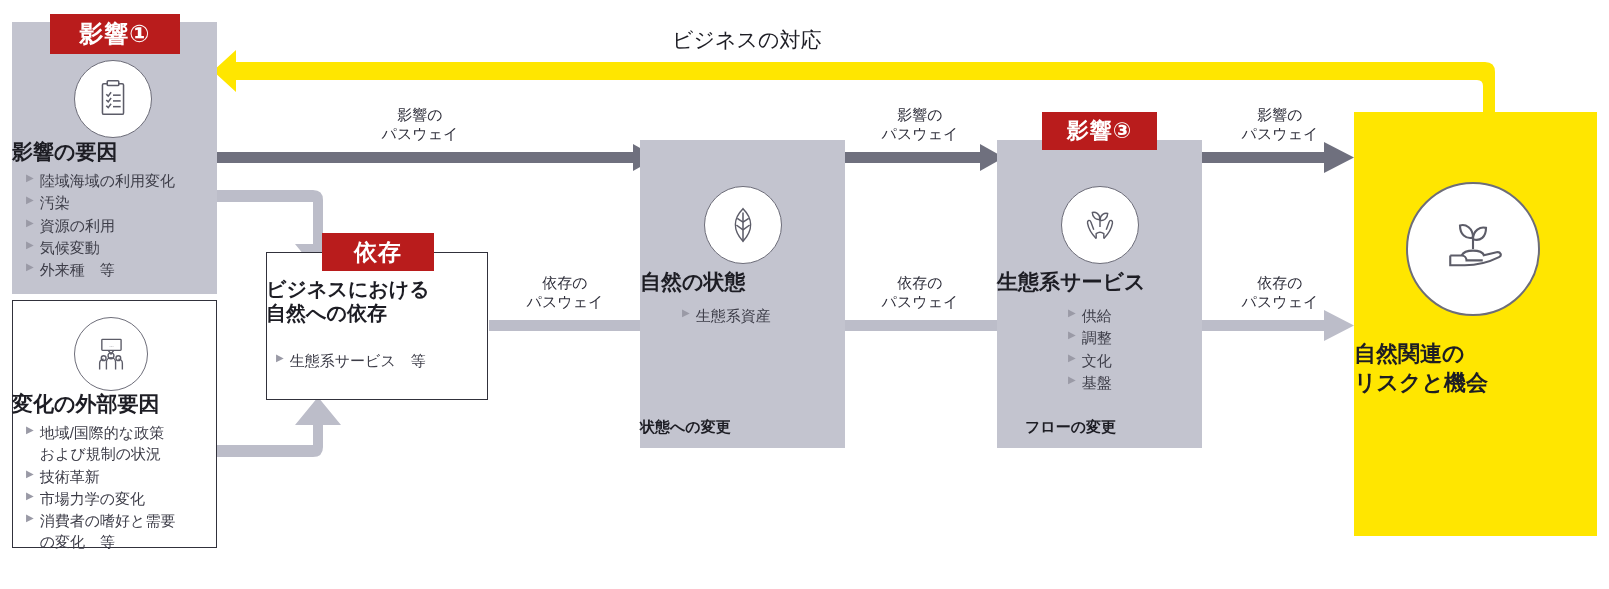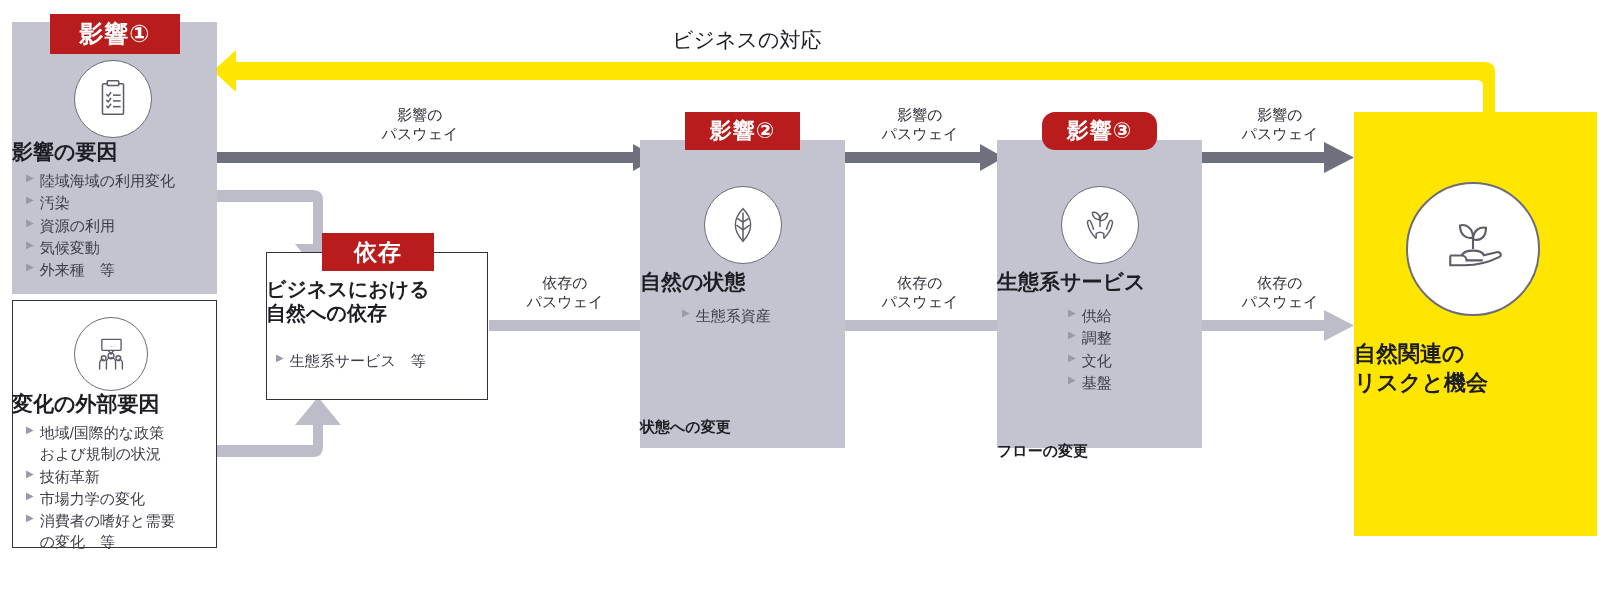--- a/index.html
+++ b/index.html
@@ -170,21 +170,20 @@
     </svg>
   </div>
   <div class="title" style="left:640px;top:270px;width:178px;font-size:21px;">自然の状態</div>
   <div class="bullets" style="left:682px;top:305px;width:165px;font-size:15px;">
     <div class="b">
         <span class="caret">▶</span>
         <span class="btxt">生態系資産</span>
       </div>
   </div>
   <div class="footnote" style="left:640px;top:418px;width:205px;font-size:15px;">状態への変更</div>
-  <div class="tag" style="left:685px;top:112px;width:115px;height:38px;font-size:22px;">影響②</div>
 
   <div class="panel" style="left:997px;top:140px;width:205px;height:308px;"></div>
   <div class="circ" style="left:1061px;top:186px;width:76px;height:76px;">
     <svg width="46" height="46" viewBox="0 0 48 48" fill="none" stroke="#5c5c68" stroke-width="1.5">
       <path d="M24 26 V16"></path>
       <path d="M24 18 C24 12 19 10 16 11 C16 16 20 19 24 18 Z"></path>
       <path d="M24 19 C24 13 29 11 32 12 C32 17 28 20 24 19 Z"></path>
       <path d="M20 38 C15 33 12 28 11 22 C10.5 19 13.5 18 14.5 21 L17.5 29"></path>
       <path d="M28 38 C33 33 36 28 37 22 C37.5 19 34.5 18 33.5 21 L30.5 29"></path>
       <path d="M20 38 L20 33 Q24 30 28 33 L28 38"></path>
@@ -202,22 +201,22 @@
       </div>
     <div class="b">
         <span class="caret">▶</span>
         <span class="btxt">文化</span>
       </div>
     <div class="b">
         <span class="caret">▶</span>
         <span class="btxt">基盤</span>
       </div>
   </div>
-  <div class="footnote" style="left:997px;top:442px;width:192px;font-size:15px;">フローの変更</div>
-  <div class="tag" style="left:1042px;top:112px;width:115px;height:38px;font-size:22px;border-radius:13px;">影響③</div>
+  <div class="footnote" style="left:997px;top:418px;width:192px;font-size:15px;padding-left:28px;">フローの変更</div>
+  <div class="tag" style="left:1042px;top:112px;width:115px;height:38px;font-size:22px;">影響③</div>
 
   <div style="position:absolute;left:1354px;top:112px;width:243px;height:424px;background:#ffe600;"></div>
   <div class="circ" style="left:1406px;top:182px;width:130px;height:130px;border-width:2px;">
     <svg width="78" height="78" viewBox="0 0 48 48" fill="none" stroke="#5c5c68" stroke-width="1.3">
       <path d="M24 24 V15"></path>
       <path d="M24 17 C24 11 19.5 8.5 16 9.5 C16 15 19.5 18 24 17 Z"></path>
       <path d="M24 18 C24 12.5 28.5 10 32 11 C32 16.5 28.5 19.5 24 18 Z"></path>
       <path d="M17 28 C19 24 29 24 31 28"></path>
       <path d="M10 28 h7 a3 3 0 0 1 3 3 h10"></path>
       <path d="M10 28 v6 h9 c9 0 15 -2 21 -5 c2 -1 1 -3.5 -1.5 -3 L30 28"></path>

